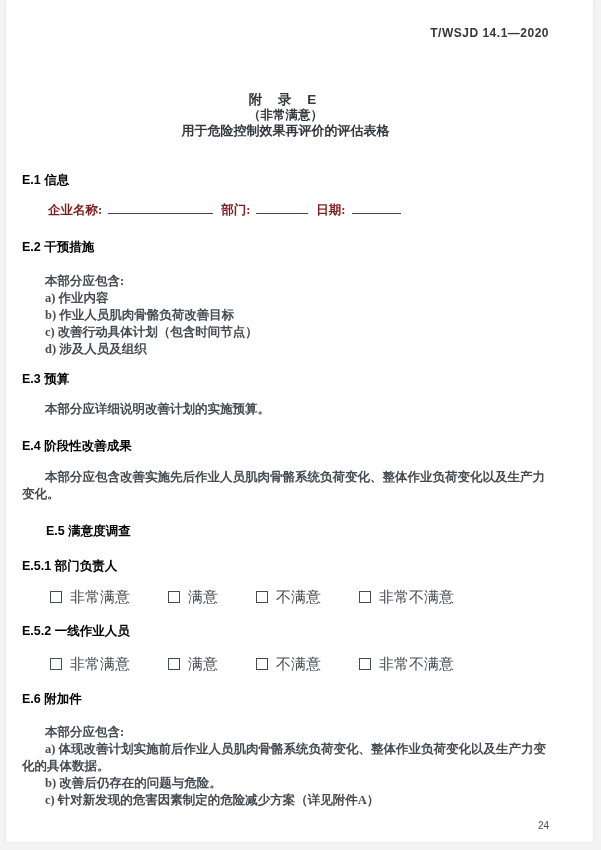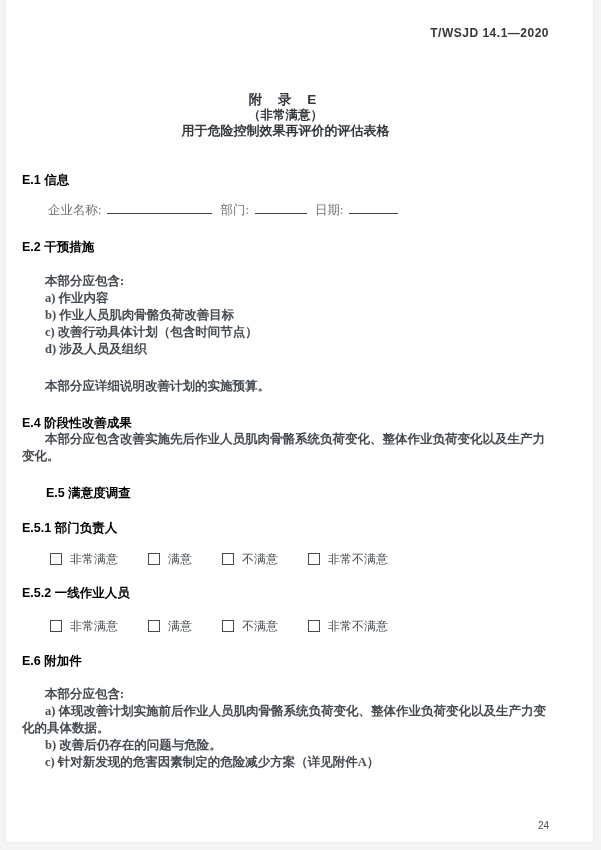--- a/index.html
+++ b/index.html
@@ -61,46 +61,48 @@
   .body-text{
     font-size:12.5px;
     line-height:17px;
     color:#454b51;
     margin:0;
     font-weight:bold;
   }
   .indent{text-indent:23px;}
   .para-block{margin-top:18px;}
   .para-block-e6{margin-top:17px;}
-  .pb-e3{margin-top:20px;}
-  .pb-e4{}
+  .pb-e3{margin-top:14px;}
+  .pb-e4{margin-top:15px;}
   .form-line{
     margin-top:13px;
     padding-left:26px;
     font-size:12.5px;
     line-height:16px;
-    color:#737373;
+    color:#7f1d1d;
     white-space:nowrap;
+    font-weight:bold;
   }
   .blank{
     display:inline-block;
     border-bottom:1.5px solid #3e444a;
     height:12px;
     margin:0 8px 0 6px;
     vertical-align:baseline;
   }
   .blank-company{width:105px;}
   .blank-dept{width:52px;}
   .blank-date{width:49px;}
   .cb-row{
     display:flex;
     padding-left:28px;
-    font-size:12px;
+    font-size:15px;
     line-height:16px;
     color:#454b51;
+    gap:8px;
   }
   .cb-row-1{margin-top:15px;}
   .cb-row-2{margin-top:17px;}
   .cb-group{display:flex;align-items:center;margin-right:30px;}
   .cb-box{
     width:10px;height:10px;
     border:1.5px solid #464c52;
     margin-right:8px;
     flex:0 0 auto;
     background:#fff;
@@ -137,20 +139,21 @@
     <p class="h-sec mt-e2">E.2 干预措施</p>
 
     <div class="para-block">
       <p class="body-text indent">本部分应包含:</p>
       <p class="body-text indent">a) 作业内容</p>
       <p class="body-text indent">b) 作业人员肌肉骨骼负荷改善目标</p>
       <p class="body-text indent">c) 改善行动具体计划（包含时间节点）</p>
       <p class="body-text indent">d) 涉及人员及组织</p>
     </div>
 
+    <p class="h-sec mt-e3">E.3 预算</p>
     <p class="body-text indent pb-e3">本部分应详细说明改善计划的实施预算。</p>
 
     <p class="h-sec mt-e4">E.4 阶段性改善成果</p>
     <p class="body-text indent pb-e4">本部分应包含改善实施先后作业人员肌肉骨骼系统负荷变化、整体作业负荷变化以及生产力变化。</p>
 
     <p class="h-sec mt-e5">E.5 满意度调查</p>
     <p class="h-sec mt-e51">E.5.1 部门负责人</p>
 
     <div class="cb-row cb-row-1">
       <span class="cb-group">

